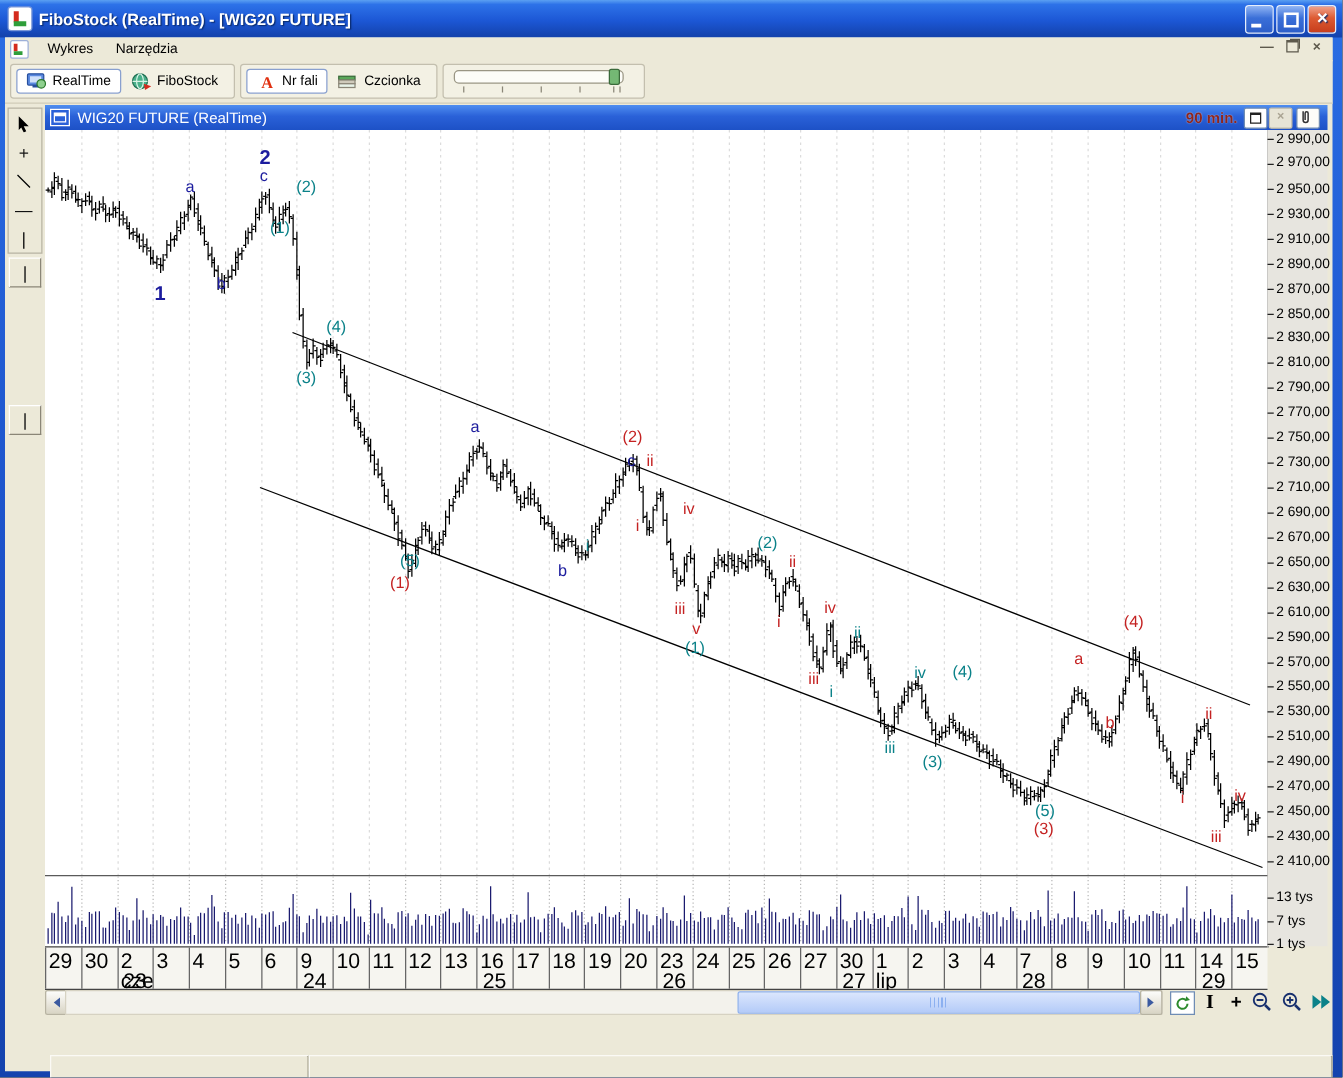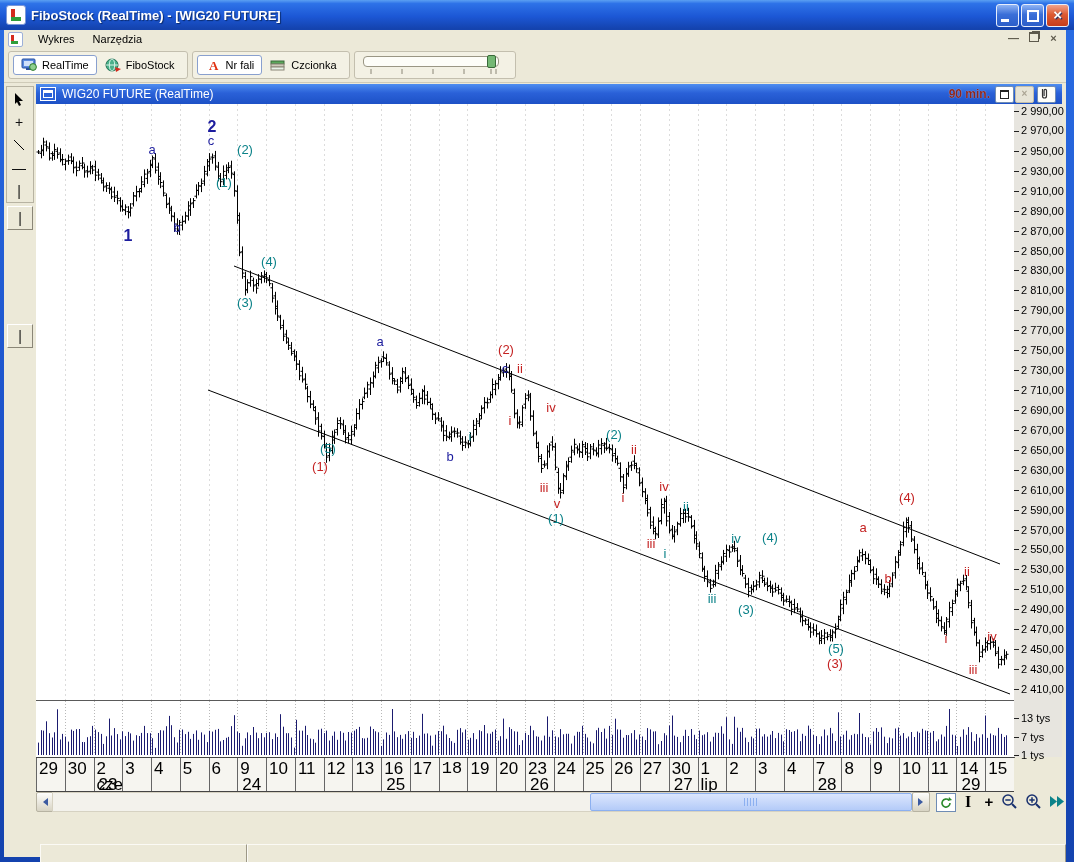--- a/index.html
+++ b/index.html
@@ -348,21 +348,21 @@
       <div class="dcell" style="left: 316.412px; width: 28.7647px;">
         <span class="dlab">13</span>
       </div>
       <div class="dcell" style="left: 345.176px; width: 28.7647px;">
         <span class="dlab">16</span>
         <span class="wlab" style="left: 4px;">25</span>
       </div>
       <div class="dcell" style="left: 373.941px; width: 28.7647px;">
         <span class="dlab">17</span>
       </div>
-      <div class="dcell" style="left: 402.706px; width: 28.7647px; font-family: Liberation Mono, monospace;">
+      <div class="dcell" style="left: 402.706px; width: 28.7647px;">
         <span class="dlab">18</span>
       </div>
       <div class="dcell" style="left: 431.471px; width: 28.7647px;">
         <span class="dlab">19</span>
       </div>
       <div class="dcell" style="left: 460.235px; width: 28.7647px;">
         <span class="dlab">20</span>
       </div>
       <div class="dcell" style="left: 489px; width: 28.7647px;">
         <span class="dlab">23</span>

